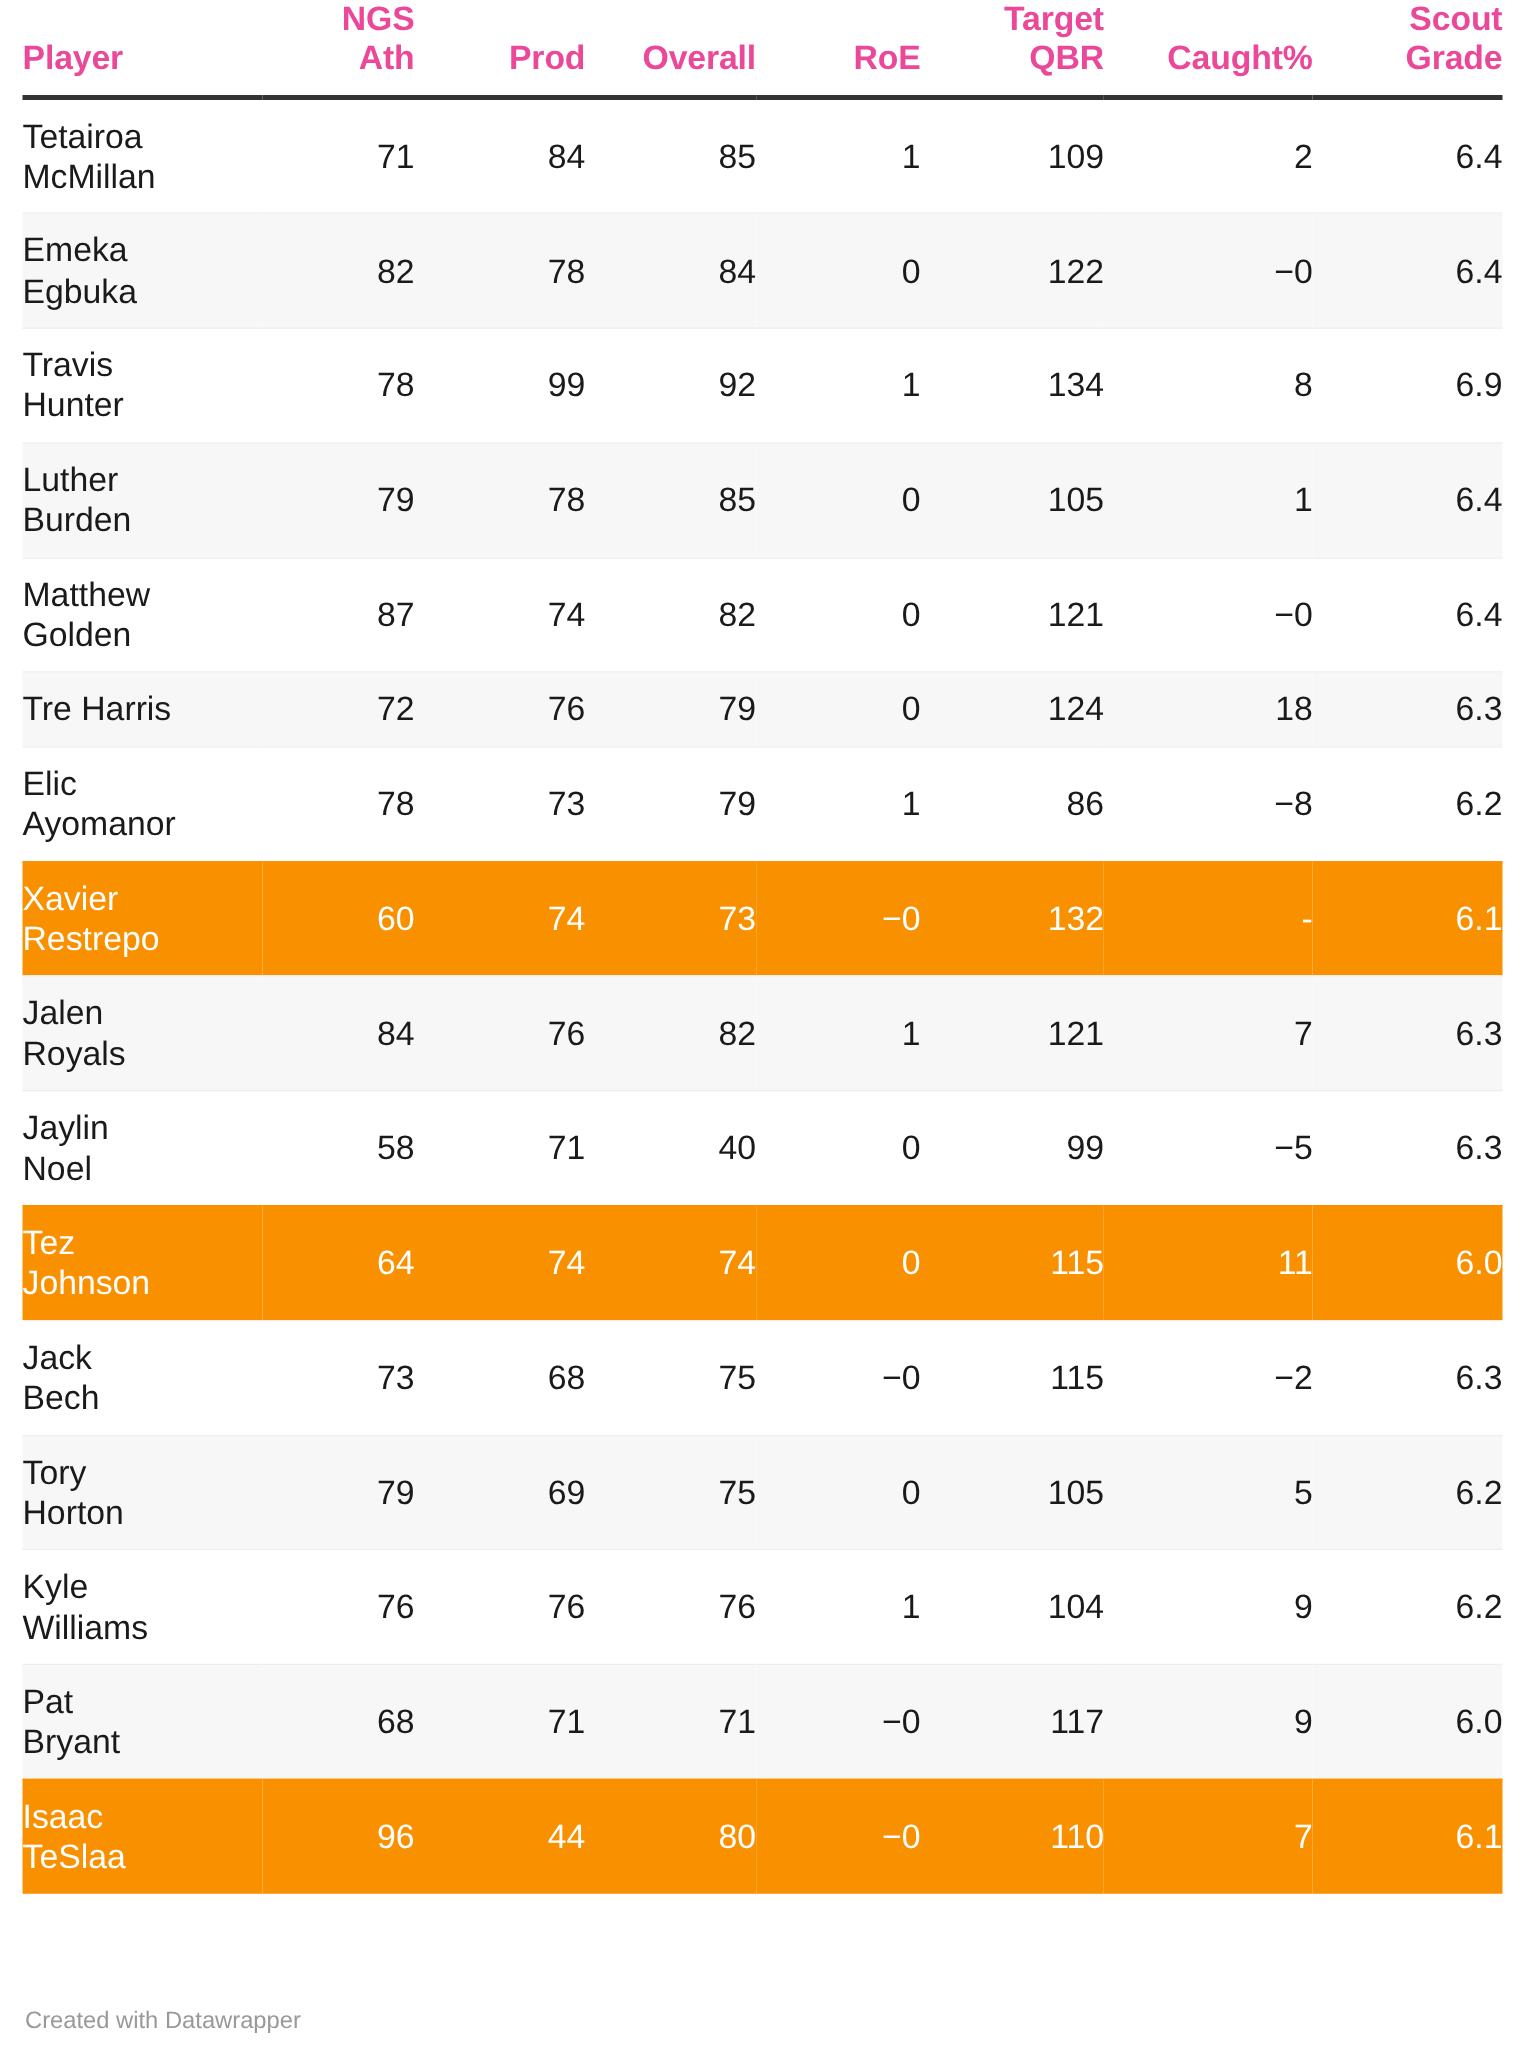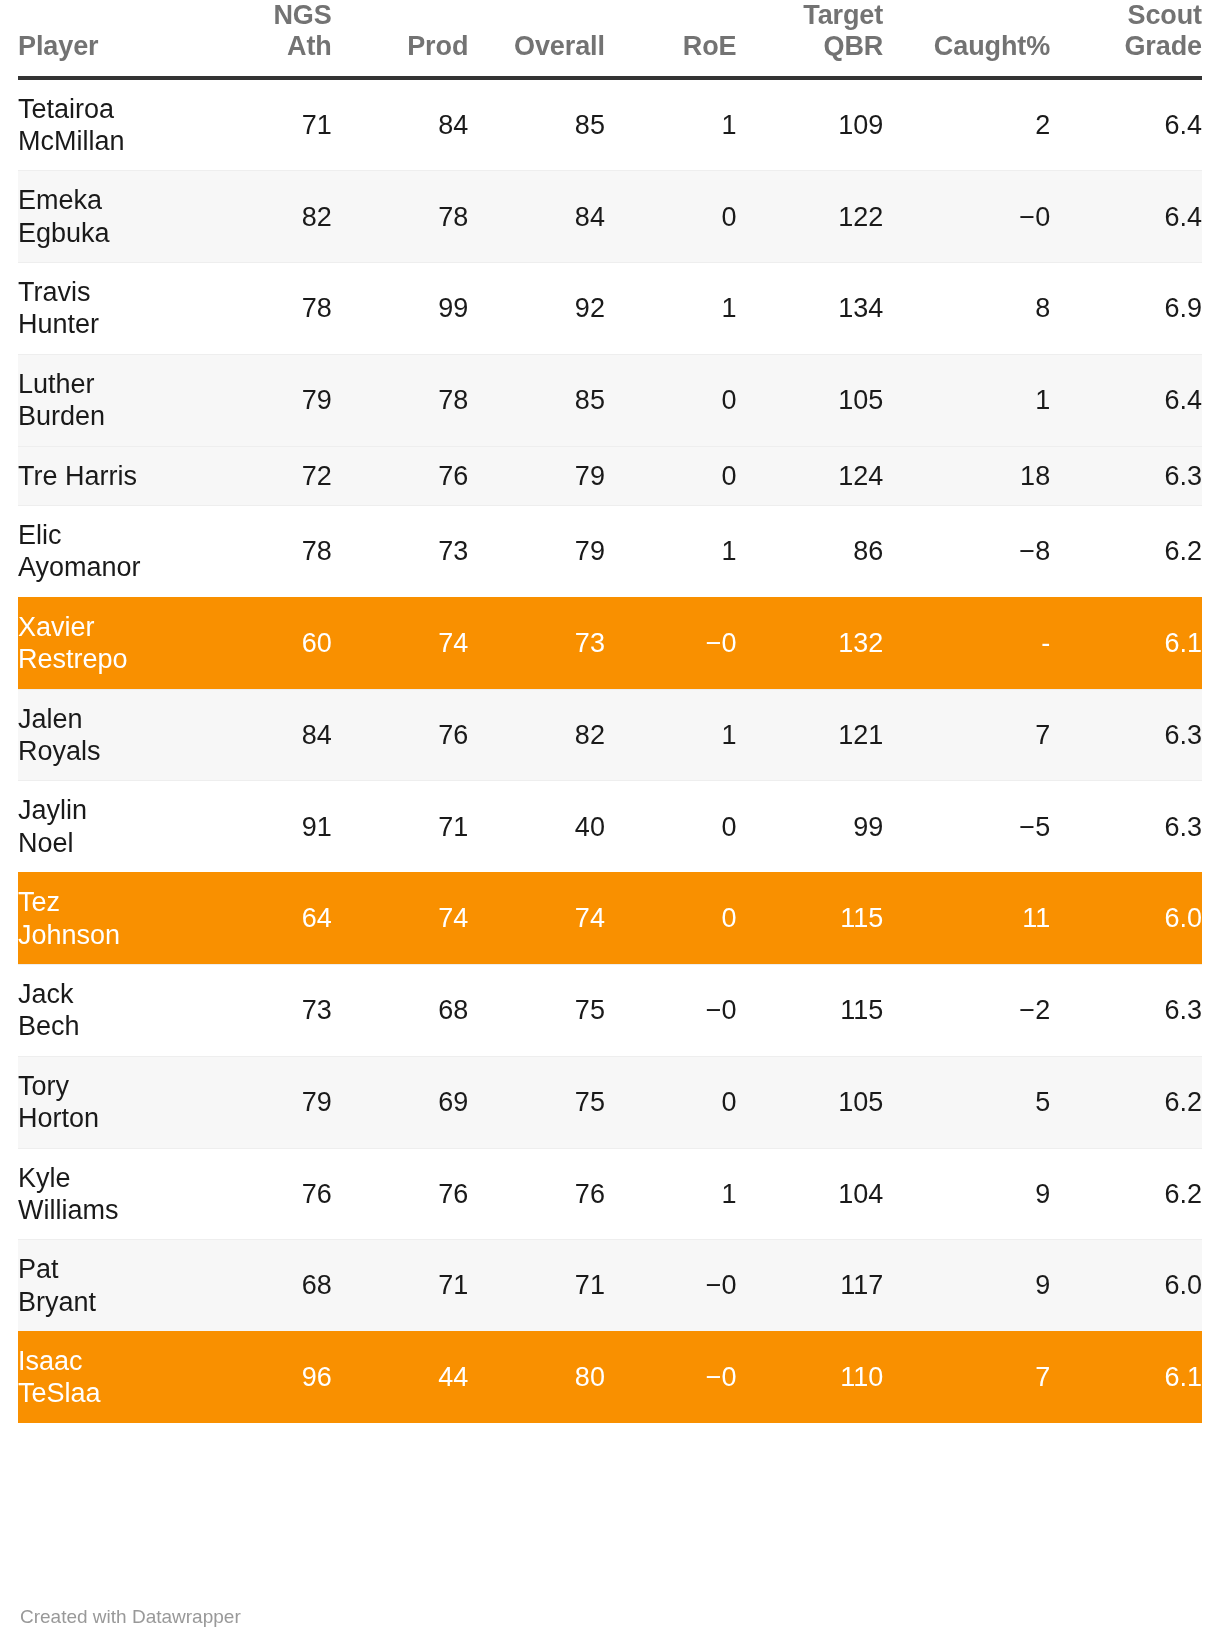--- a/index.html
+++ b/index.html
@@ -27,21 +27,21 @@
   table.dw {
     width: 100%;
     border-collapse: collapse;
     table-layout: fixed;
   }
 
   
   thead th {
     font-size: 27px;
     font-weight: bold;
-    color: #737373;
+    color: #ec4899;
     vertical-align: bottom;
     padding: 0 0 14px 0;
     line-height: 1.14;
     letter-spacing: -0.1px;
   }
   thead tr { border-bottom: 4px solid #333333; }
 
   th.col-player { text-align: left; width: 190px; margin-left: 40px; }
   th.num { text-align: right; }
 
@@ -191,20 +191,33 @@
 Burden</span>
           </td>
           <td class="num">79</td>
           <td class="num">78</td>
           <td class="num">85</td>
           <td class="num">0</td>
           <td class="num">105</td>
           <td class="num">1</td>
           <td class="num">6.4</td>
         </tr>
+        <tr>
+          <td class="player">
+            <span class="pname">Matthew
+Golden</span>
+          </td>
+          <td class="num">87</td>
+          <td class="num">74</td>
+          <td class="num">82</td>
+          <td class="num">0</td>
+          <td class="num">121</td>
+          <td class="num">−0</td>
+          <td class="num">6.4</td>
+        </tr>
         <tr class="stripe">
           <td class="player">
             <span class="pname">Tre Harris</span>
           </td>
           <td class="num">72</td>
           <td class="num">76</td>
           <td class="num">79</td>
           <td class="num">0</td>
           <td class="num">124</td>
           <td class="num">18</td>
@@ -247,21 +260,21 @@
           <td class="num">1</td>
           <td class="num">121</td>
           <td class="num">7</td>
           <td class="num">6.3</td>
         </tr>
         <tr>
           <td class="player">
             <span class="pname">Jaylin
 Noel</span>
           </td>
-          <td class="num">91</td>
+          <td class="num">58</td>
           <td class="num">71</td>
           <td class="num">40</td>
           <td class="num">0</td>
           <td class="num">99</td>
           <td class="num">−5</td>
           <td class="num">6.3</td>
         </tr>
         <tr class="hilite">
           <td class="player">
             <span class="pname">Tez

